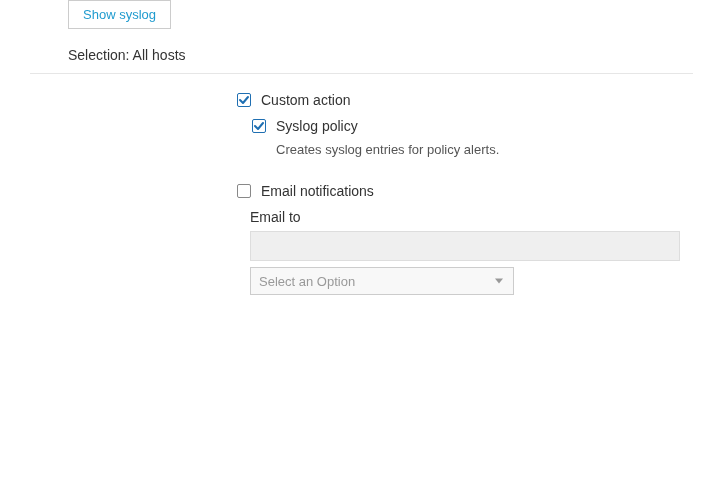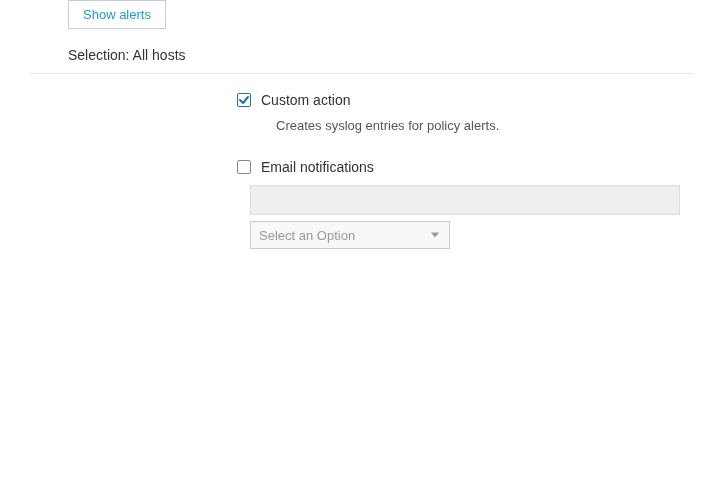--- a/index.html
+++ b/index.html
@@ -84,21 +84,21 @@
   .text-input {
     width: 430px;
     height: 30px;
     background: #efefef;
     border: 1px solid #ddd;
     margin-left: 20px;
     padding: 4px 8px;
     font-size: 13px;
   }
   .select {
-    width: 200px;
+    width: 264px;
     height: 28px;
     border: 1px solid #ccc;
     background: #f8f8f8;
     margin-left: 20px;
     margin-top: 6px;
     padding: 0 24px 0 8px;
     font-size: 13px;
     color: #999;
     position: relative;
     cursor: pointer;
@@ -130,21 +130,21 @@
   }
   .cb svg { display: none; }
   .cb.checked { border-color: #1f6fb2; }
   .cb.checked svg { display: block; }
 </style>
 </head>
 <body>
 
 <div class="page">
 
-  <button class="btn-outline">Show alerts</button>
+  <button class="btn-outline">Show syslog</button>
 
   <div class="selection-text">
     <span>Selection:</span>
     <span>All hosts</span>
   </div>
 
   <hr class="divider">
 
 
   <div class="form-col">
@@ -154,30 +154,39 @@
       <span class="cb checked">
         <svg width="12" height="12" viewBox="0 0 12 12">
             <path d="M2 6 L5 9 L10 3" stroke="#1f6fb2" stroke-width="2" fill="none" stroke-linecap="round" stroke-linejoin="round"></path>
           </svg>
       </span>
       <label>Custom action</label>
     </div>
 
 
     <div class="sub-block">
+      <div class="sub-row">
+        <span class="cb checked">
+          <svg width="12" height="12" viewBox="0 0 12 12">
+              <path d="M2 6 L5 9 L10 3" stroke="#1f6fb2" stroke-width="2" fill="none" stroke-linecap="round" stroke-linejoin="round"></path>
+            </svg>
+        </span>
+        <label>Syslog policy</label>
+      </div>
       <div class="desc">Creates syslog entries for policy alerts.</div>
     </div>
 
     
     <div class="checkbox-row block-gap">
       <span class="cb">
         
       </span>
       <label>Email notifications</label>
     </div>
+    <div class="field-label">Email to</div>
     <input type="text" class="text-input" value="" style="">
 
     
     <div class="select">
       <span>Select an Option</span>
     </div>
 
   </div>
 </div>
 

